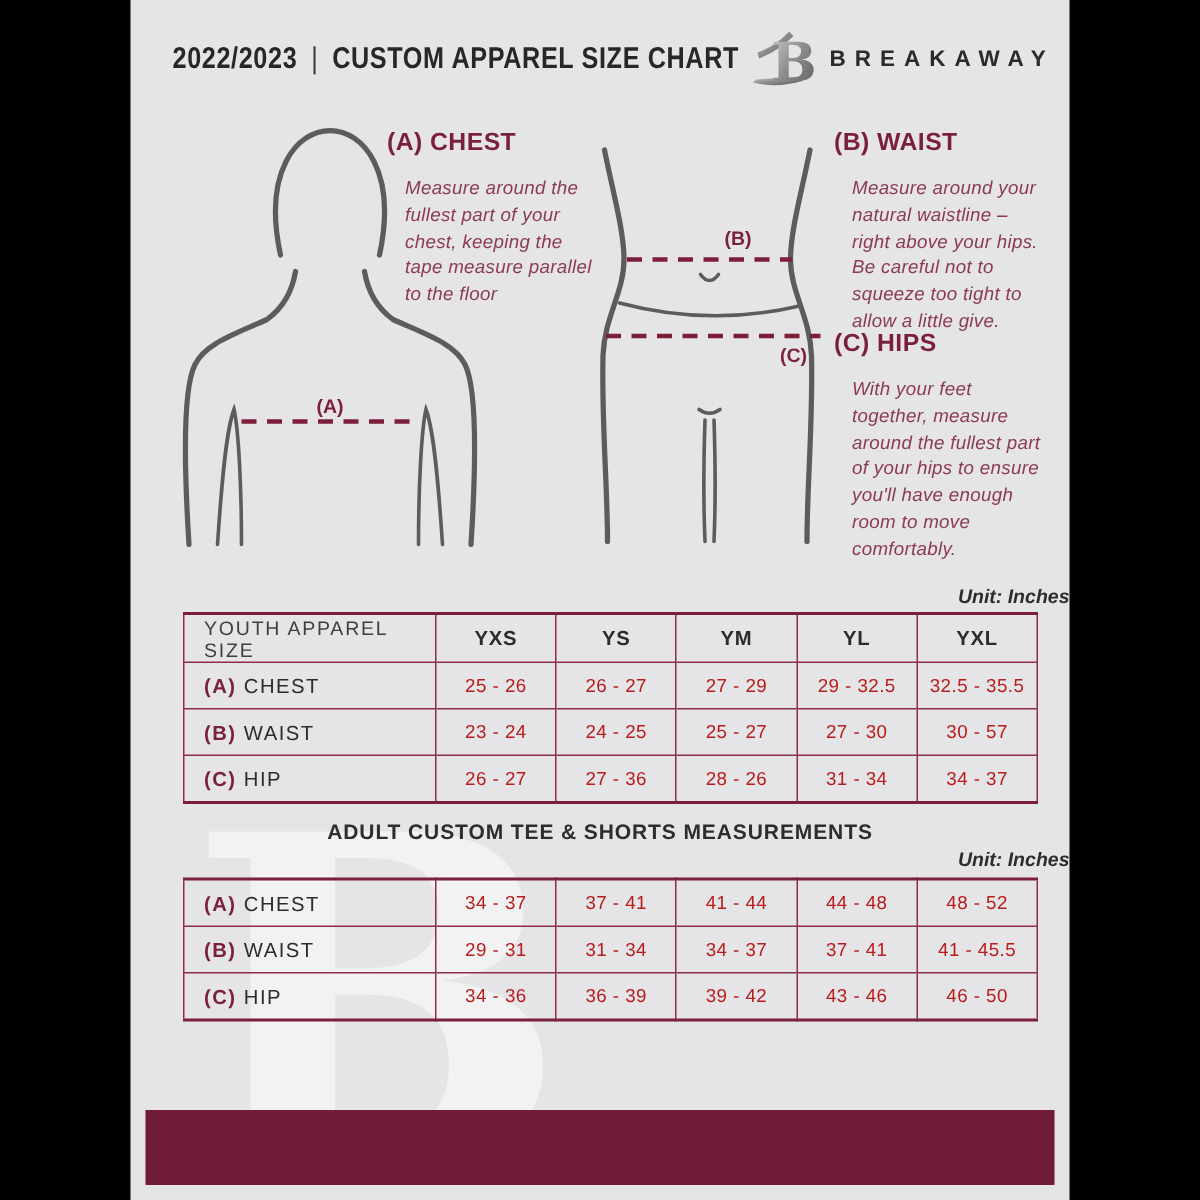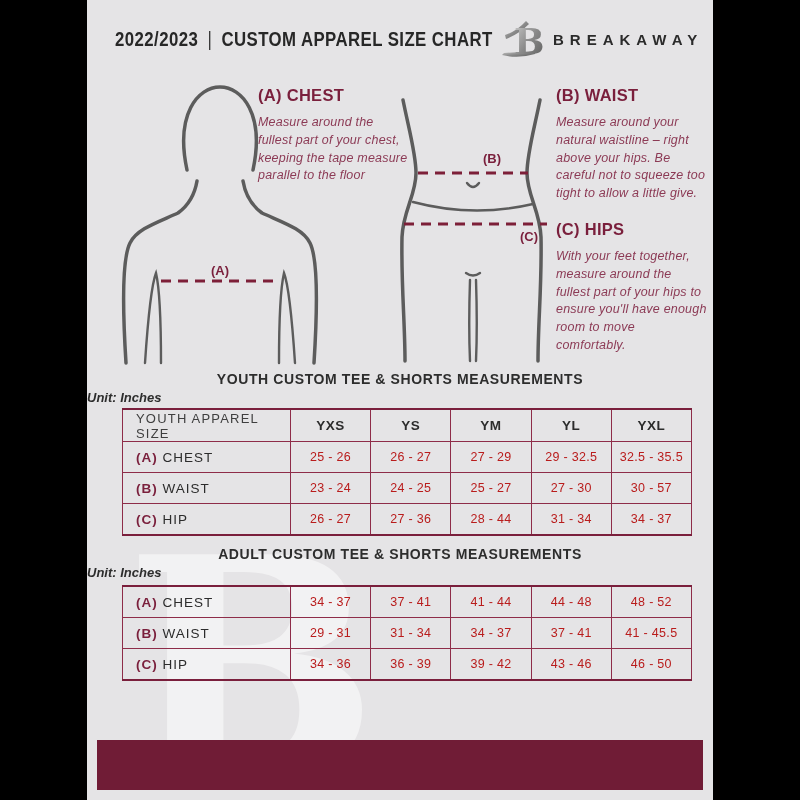--- a/index.html
+++ b/index.html
@@ -10,31 +10,31 @@
 
   
   .hdr-title{left:28px;top:28px;font-size:20px;font-weight:700;color:#272727;
              letter-spacing:.5px;white-space:nowrap;transform:scaleX(.84);transform-origin:left top;}
   .hdr-title .divider{font-weight:300;color:#3a3a3a;padding:0 11px;}
   .logo{left:411px;top:18px;width:48px;height:44px;}
   .brand{left:466px;top:31px;font-size:15px;font-weight:700;letter-spacing:6px;color:#2b2b2b;white-space:nowrap;}
 
   
   .guide-h{font-size:16.5px;font-weight:700;color:#7a1f3c;letter-spacing:.3px;margin:0 0 9px 0;}
-  .guide-p{font-size:12.5px;font-style:italic;color:#8c3a55;line-height:1.42;margin:0;letter-spacing:.2px;}
+  .guide-p{font-size:12.5px;font-style:italic;color:#8c3a55;line-height:1.42;margin:12px;letter-spacing:.2px;}
   .figure svg{display:block;}
   .fig-stroke{fill:none;stroke:#5c5c5c;stroke-width:3.5;stroke-linecap:round;}
   .fig-thin{fill:none;stroke:#5c5c5c;stroke-width:2.4;stroke-linecap:round;}
   .dash{fill:none;stroke:#7d1f38;stroke-width:3;stroke-dasharray:10 7;}
   .marker{font-family:"Liberation Sans",sans-serif;font-size:13px;font-weight:700;fill:#7a1f3c;}
 
   
   .tbl-title{left:0;width:626px;text-align:center;font-size:14px;font-weight:700;
              color:#2d2d2d;letter-spacing:.6px;}
-  .tbl-unit{left:0;width:626px;text-align:left;font-size:13px;font-weight:600;
+  .tbl-unit{left:0;width:626px;text-align:right;font-size:13px;font-weight:600;
             font-style:italic;color:#2d2d2d;}
   table.size-table{position:absolute;left:35px;width:570px;border-collapse:collapse;
                    table-layout:fixed;z-index:1;}
   table.size-table{border-top:2.5px solid #7a1f3c;border-bottom:2.5px solid #7a1f3c;}
   .size-table th,.size-table td{border:1.4px solid #8e2c49;padding:0;}
   .size-table th{height:31px;}
   .size-table td{height:30px;text-align:center;font-size:12.5px;color:#b91c1c;letter-spacing:.3px;}
   .size-table .label-col{width:168px;}
   .size-table th.lbl-h{text-align:left;padding-left:13px;font-weight:400;font-size:13px;
                        letter-spacing:1.2px;color:#3f3f3f;}
@@ -108,21 +108,20 @@
     <div class="abs" style="left:469px;top:86px;width:150px;">
       <h3 class="guide-h">(B) WAIST</h3>
       <p class="guide-p">Measure around your natural waistline – right above your hips. Be careful not to squeeze too tight to allow a little give.</p>
     </div>
 
     <div class="abs" style="left:469px;top:220px;width:152px;">
       <h3 class="guide-h">(C) HIPS</h3>
       <p class="guide-p">With your feet together, measure around the fullest part of your hips to ensure you'll have enough room to move comfortably.</p>
     </div>
 
-    <div class="abs tbl-title" style="top:371px;">YOUTH CUSTOM TEE &amp; SHORTS MEASUREMENTS</div>
     <div class="abs tbl-unit" style="top:390px;">Unit: Inches</div>
     <table class="size-table" style="top:408px;">
       <colgroup>
           <col class="label-col">
           <col>
           <col>
           <col>
           <col>
           <col>
         </colgroup>
@@ -148,21 +147,21 @@
         <td>23 - 24</td>
         <td>24 - 25</td>
         <td>25 - 27</td>
         <td>27 - 30</td>
         <td>30 - 57</td>
       </tr>
       <tr>
         <td class="lbl"><span class="pfx">(C)</span> <span>HIP</span></td>
         <td>26 - 27</td>
         <td>27 - 36</td>
-        <td>28 - 44</td>
+        <td>28 - 26</td>
         <td>31 - 34</td>
         <td>34 - 37</td>
       </tr>
     </tbody>
       </table>
 
     <div class="abs tbl-title" style="top:546px;">ADULT CUSTOM TEE &amp; SHORTS MEASUREMENTS</div>
     <div class="abs tbl-unit" style="top:565px;">Unit: Inches</div>
     <table class="size-table" style="top:585px;">
       <colgroup>

